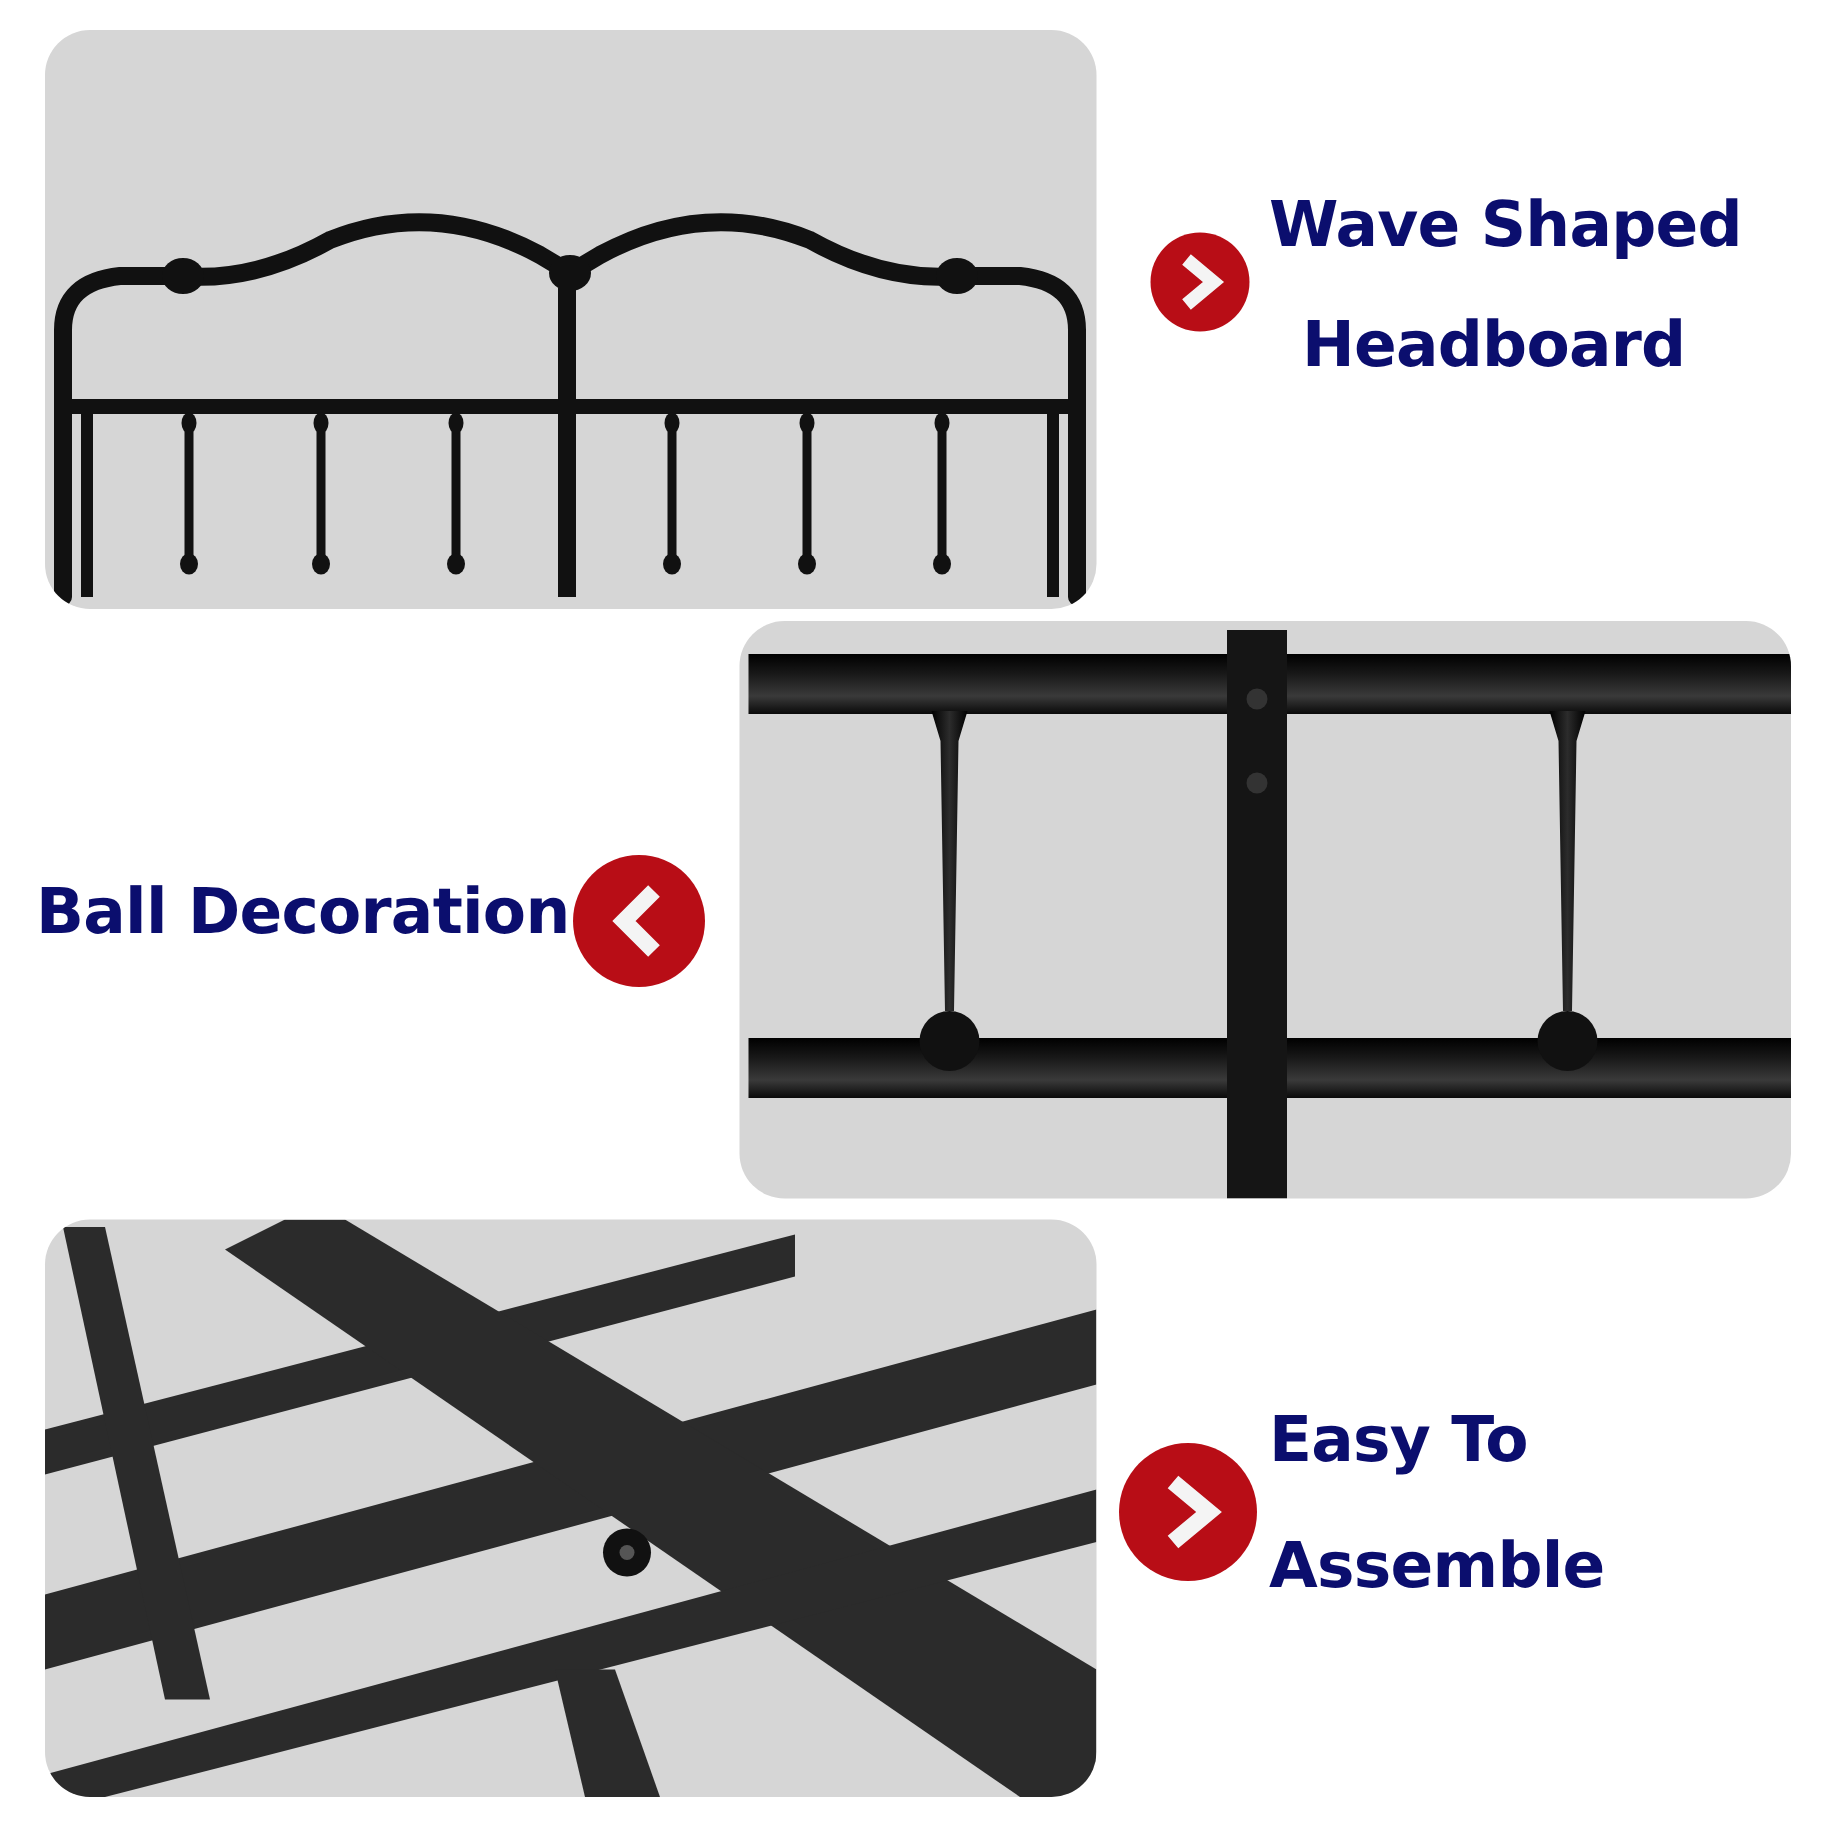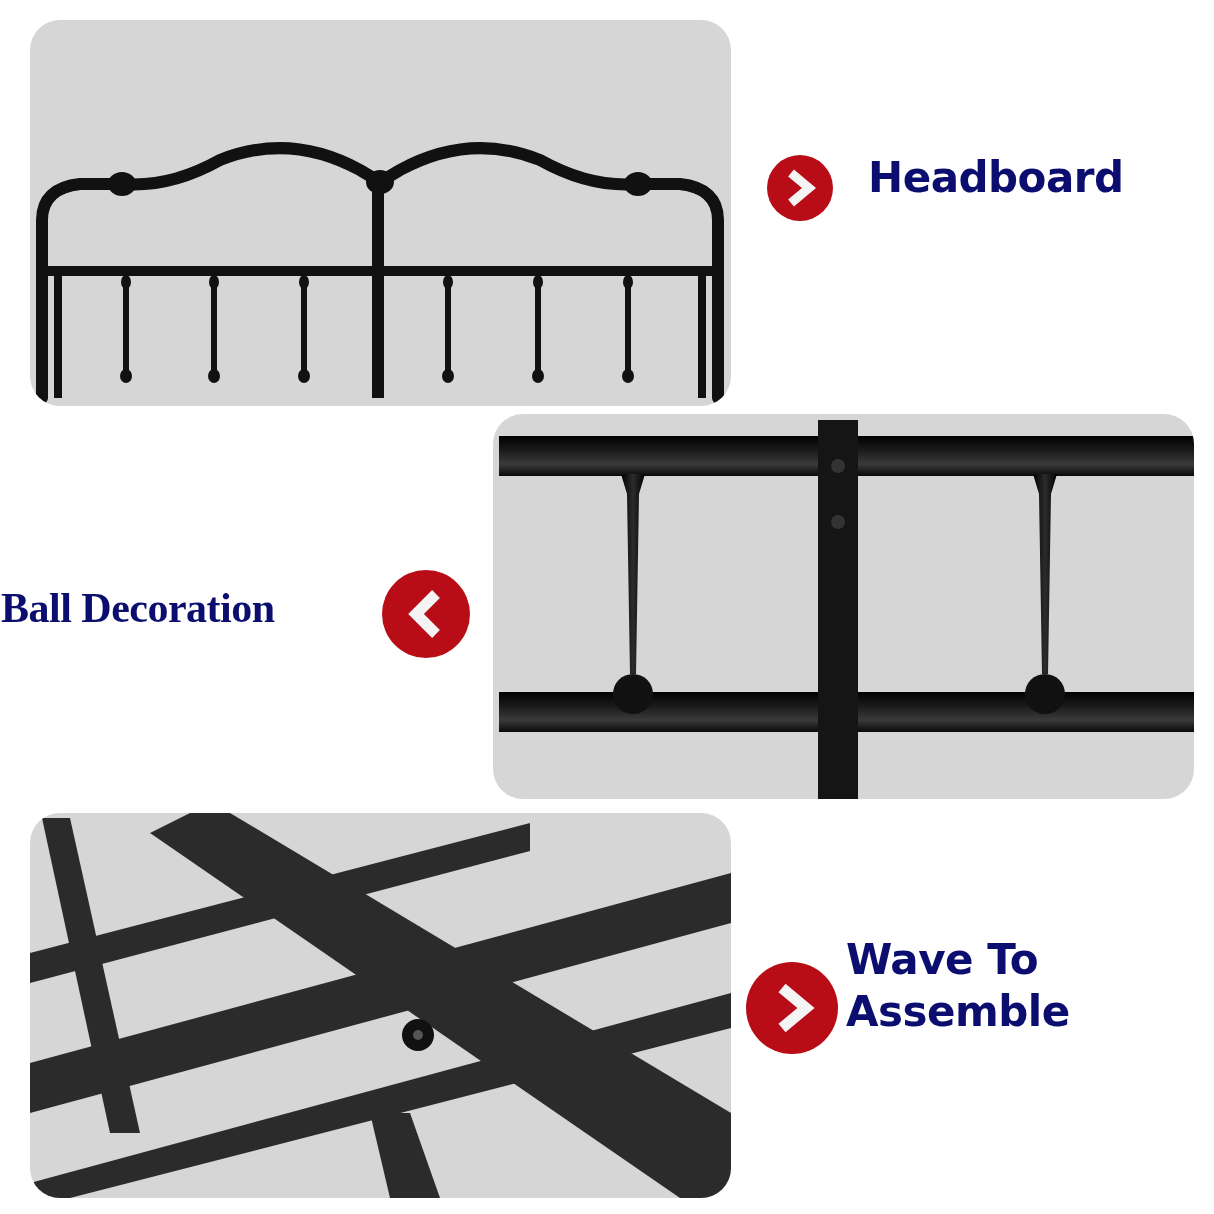--- a/index.html
+++ b/index.html
@@ -105,33 +105,34 @@
     <circle cx="388" cy="222" r="5" fill="#555"></circle>
   </svg>
 </div>
 
 <div class="badge" style="left:767px;top:155px;">
   <svg width="66" height="66" viewBox="0 0 66 66">
     <polyline points="24,18 42,33 24,48" fill="none" stroke="#f4f4f4" stroke-width="9" stroke-linejoin="miter"></polyline>
   </svg>
 </div>
 <div class="label" style="left:846px;top:124px;">
+  <div>Wave Shaped</div>
   <div style="margin-top:28px;margin-left:22px;">Headboard</div>
 </div>
 
-<div class="label" style="left:1px;top:582px;font-family:Liberation Serif, serif;">
+<div class="label" style="left:24px;top:582px;">
   <div>Ball Decoration</div>
 </div>
 <div class="badge" style="left:382px;top:570px;width:88px;height:88px;">
   <svg width="88" height="88" viewBox="0 0 88 88">
     <polyline points="54,24 34,44 54,64" fill="none" stroke="#f4f4f4" stroke-width="11"></polyline>
   </svg>
 </div>
 
 <div class="badge" style="left:746px;top:962px;width:92px;height:92px;">
   <svg width="92" height="92" viewBox="0 0 92 92">
     <polyline points="36,26 60,46 36,66" fill="none" stroke="#f4f4f4" stroke-width="11"></polyline>
   </svg>
 </div>
 <div class="label" style="left:846px;top:934px;">
-  <div>Wave To</div>
-  <div style="">Assemble</div>
+  <div>Easy To</div>
+  <div style="margin-top:32px;">Assemble</div>
 </div>
 
 </body></html>

